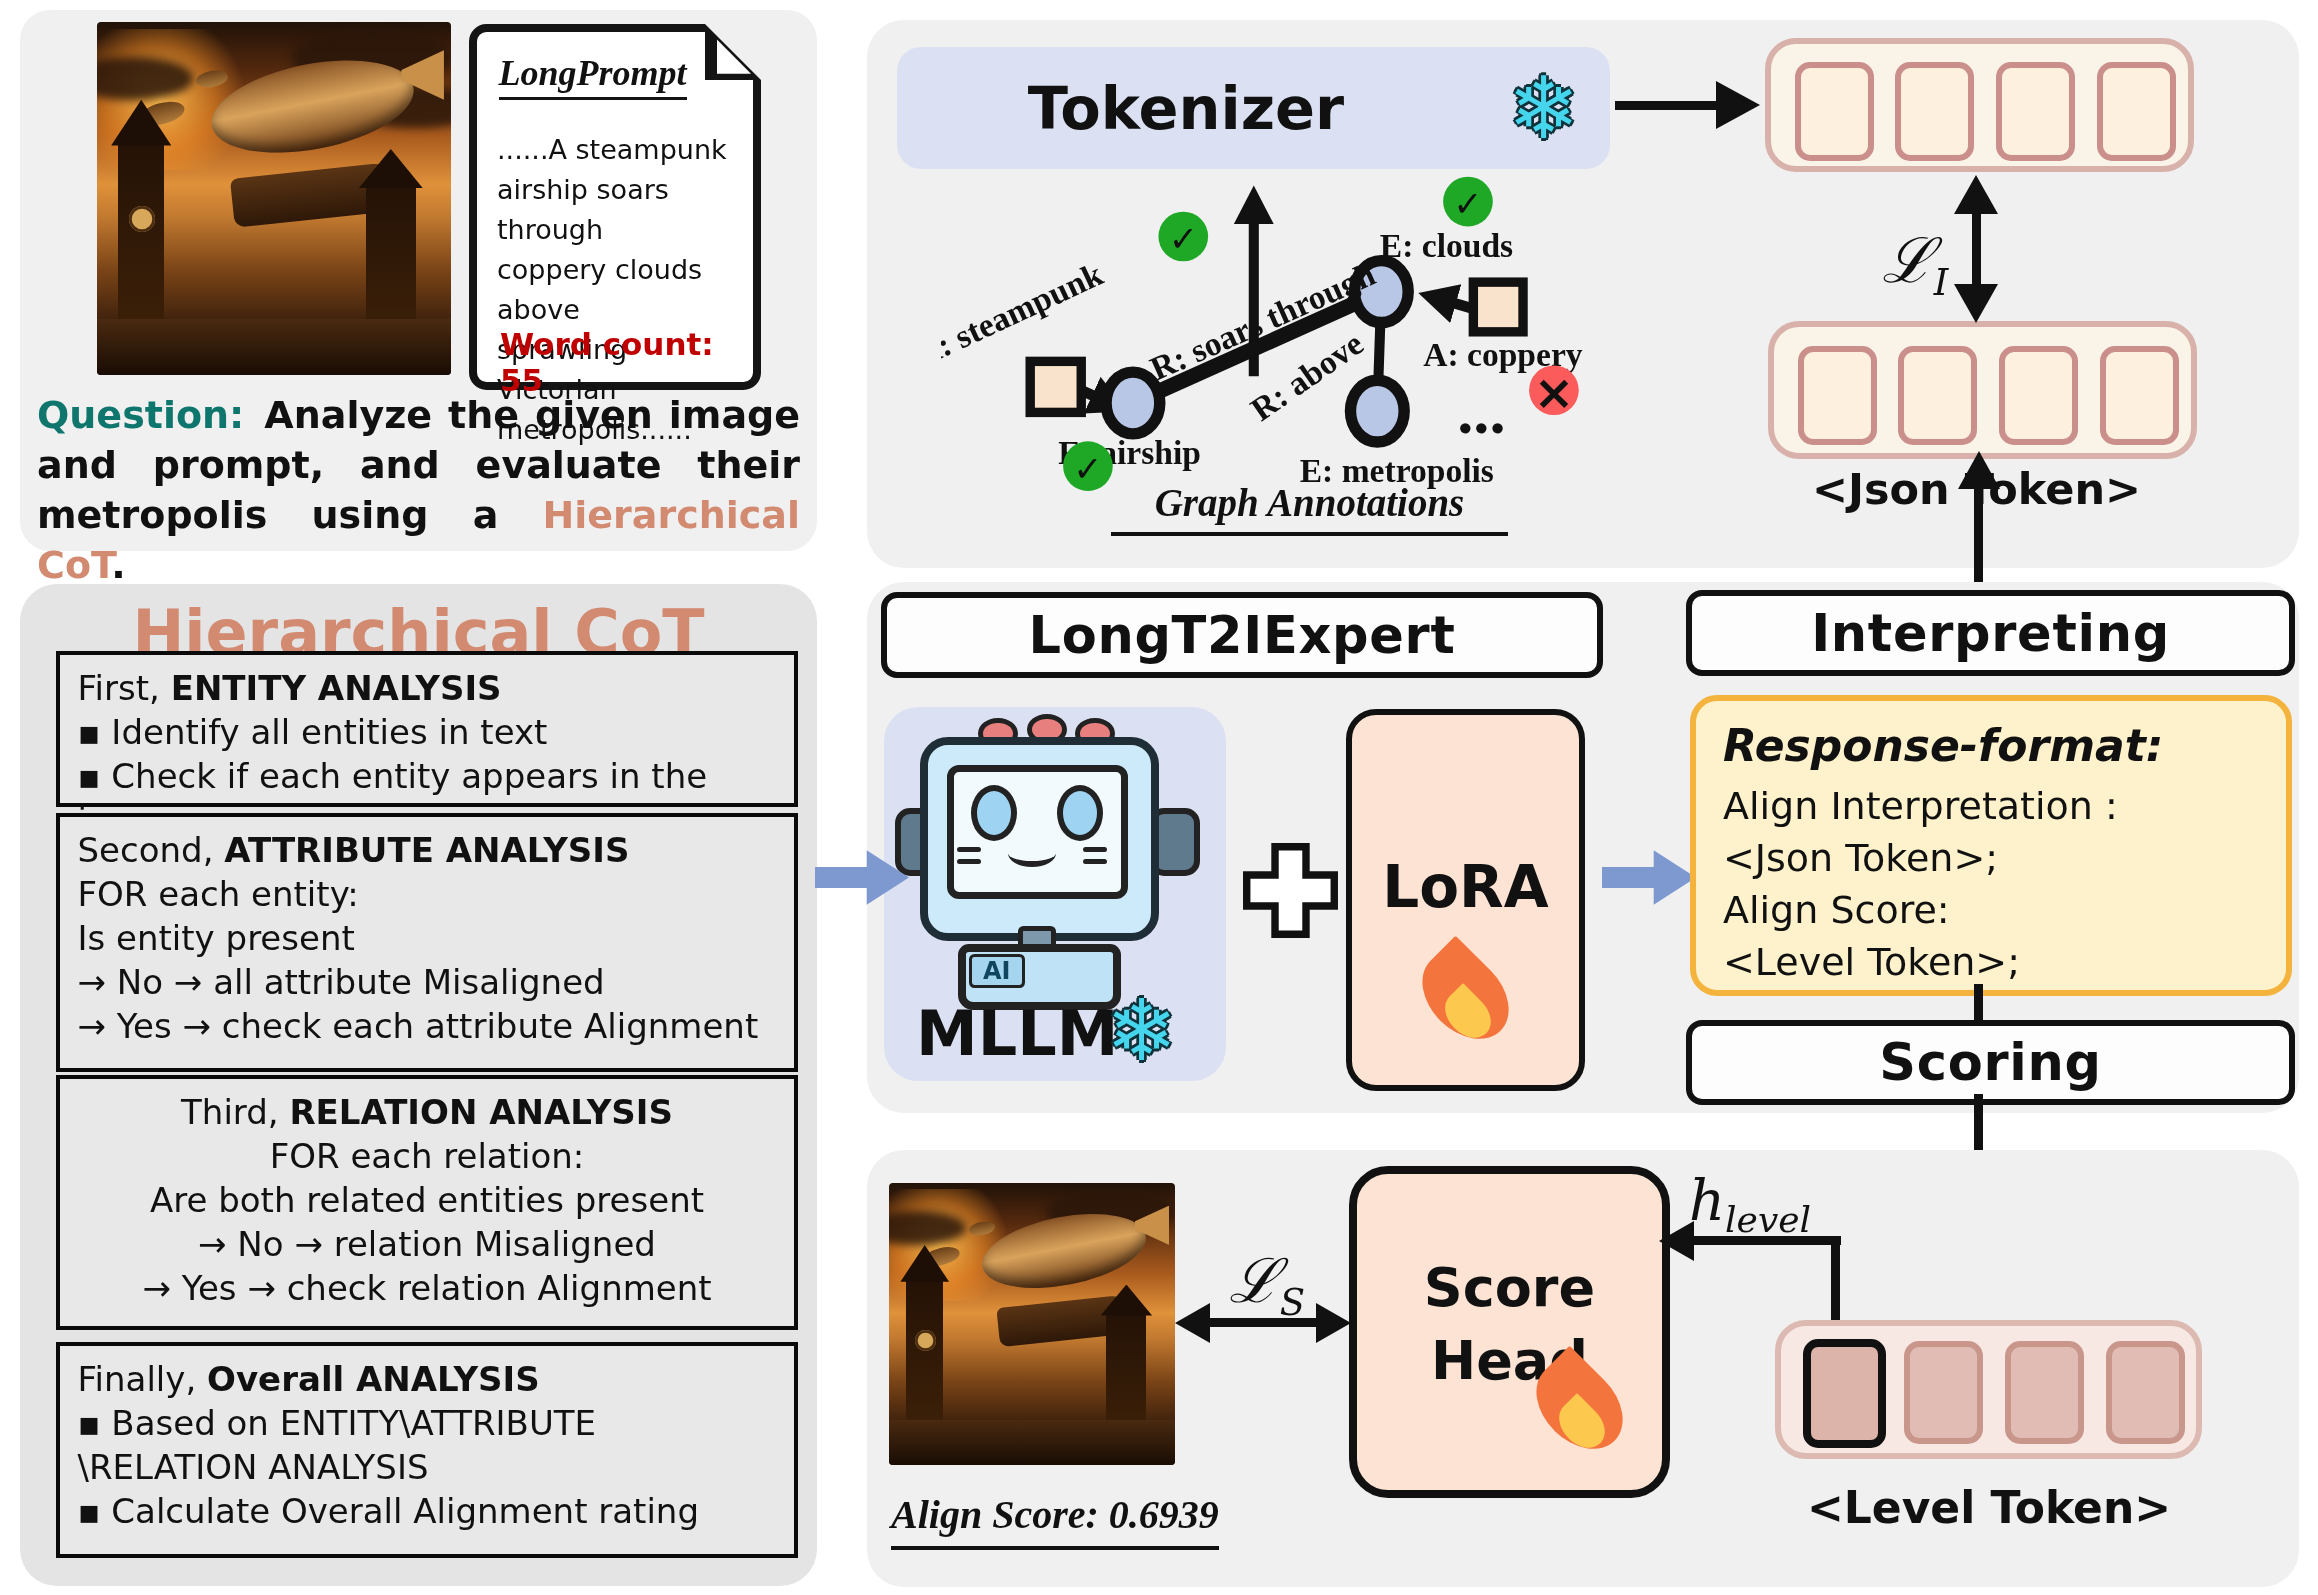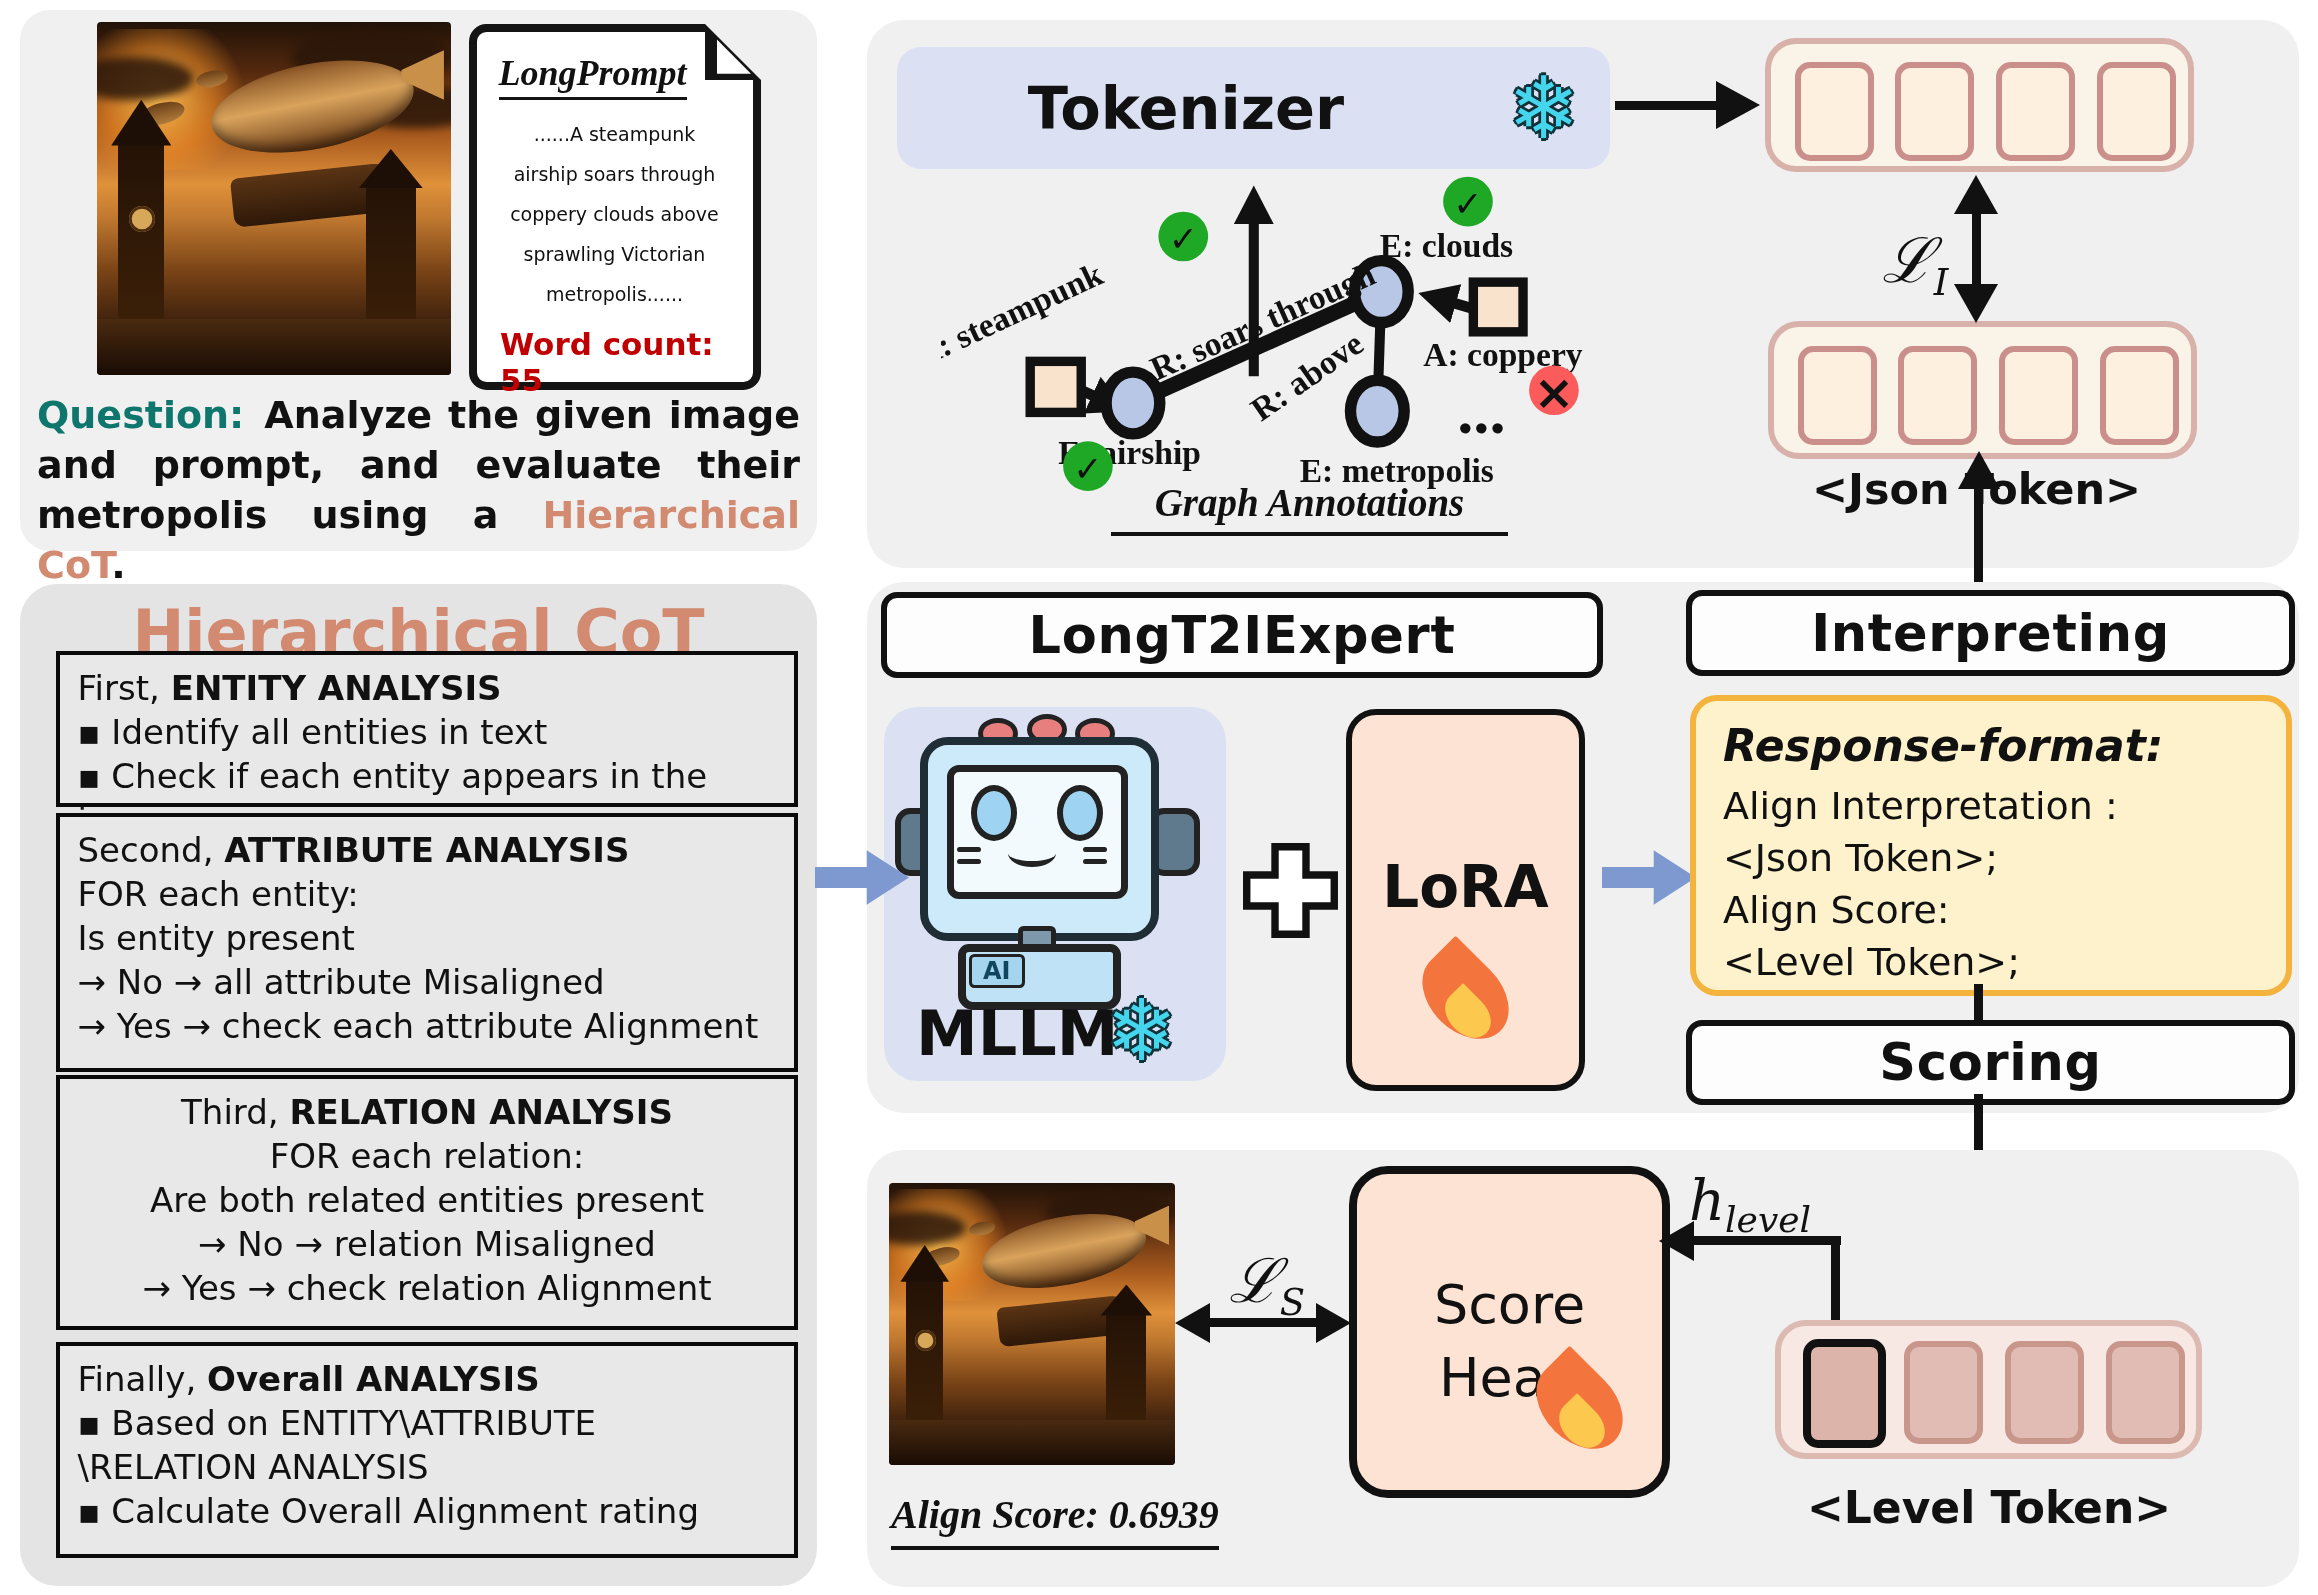--- a/index.html
+++ b/index.html
@@ -110,21 +110,21 @@
       <span class="tower abs" style="left:76%;top:46%;width:14%;height:42%;"></span>
       <span class="spire abs" style="left:74%;top:36%;width:18%;height:11%;"></span>
       <span class="ground"></span>
     </div>
 
     <div class="doc" style="left:449px;top:14px;width:276px;height:350px;">
       <span class="fold-mask"></span>
       <span class="fold"></span>
       <span class="fold-in"></span>
       <div class="abs serifbi" style="left:21.5px;top:20px;font-size:36px;border-bottom:3.4px solid #141414;padding-bottom:2.7px;">LongPrompt</div>
-      <div class="abs comic" style="left:20px;top:82px;width:235px;font-size:19px;line-height:40px;text-align:center;">
+      <div class="abs comic" style="left:20px;top:98px;width:235px;font-size:27px;line-height:40px;">
         <div>......A steampunk</div>
         <div>airship soars through</div>
         <div>coppery clouds above</div>
         <div>sprawling Victorian</div>
         <div>metropolis......</div>
       </div>
       <div class="abs" style="left:23px;top:294px;font-size:31px;font-weight:bold;color:#c00000;">Word count: 55</div>
     </div>
 
     <div class="abs" style="left:17px;top:380px;width:763px;">
@@ -337,21 +337,21 @@
   <div class="abs serifbi" style="left:891px;top:1491px;font-size:40px;border-bottom:4.7px solid #111;padding-bottom:8px;">Align Score: 0.6939</div>
 
   <div class="abs mathit" style="left:1229px;top:1237px;font-size:61px;">
     <span>ℒ</span><sub style="font-size:37px;">S</sub>
   </div>
   <div class="tri" style="left:1172px;top:1303px;border-right:35px solid #111;border-top-width:20px;border-bottom-width:20px;"></div>
   <div class="shaft" style="left:1203px;top:1318px;width:116px;height:9.4px;"></div>
   <div class="tri" style="left:1316px;top:1303px;border-left:35px solid #111;border-top-width:20px;border-bottom-width:20px;"></div>
 
   <div class="abs" style="left:1349px;top:1166px;width:305px;height:316px;background:#fce3d3;border:8px solid #111;border-radius:39px;">
-    <div class="abs comic" style="left:0;top:77px;width:100%;text-align:center;font-size:54px;font-weight:normal;line-height:73px;margin-top:17px;">
+    <div class="abs comic" style="left:0;top:77px;width:100%;text-align:center;font-size:54px;font-weight:bold;line-height:73px;">
       <div>Score</div>
       <div>Head</div>
     </div>
     <div class="flame" style="left:176px;top:173px;width:94px;height:118px;">
       <span class="f-outer"></span>
         <span class="f-inner"></span>
     </div>
   </div>
 
   <div class="abs mathit" style="left:1689px;top:1168px;font-size:56px;">

